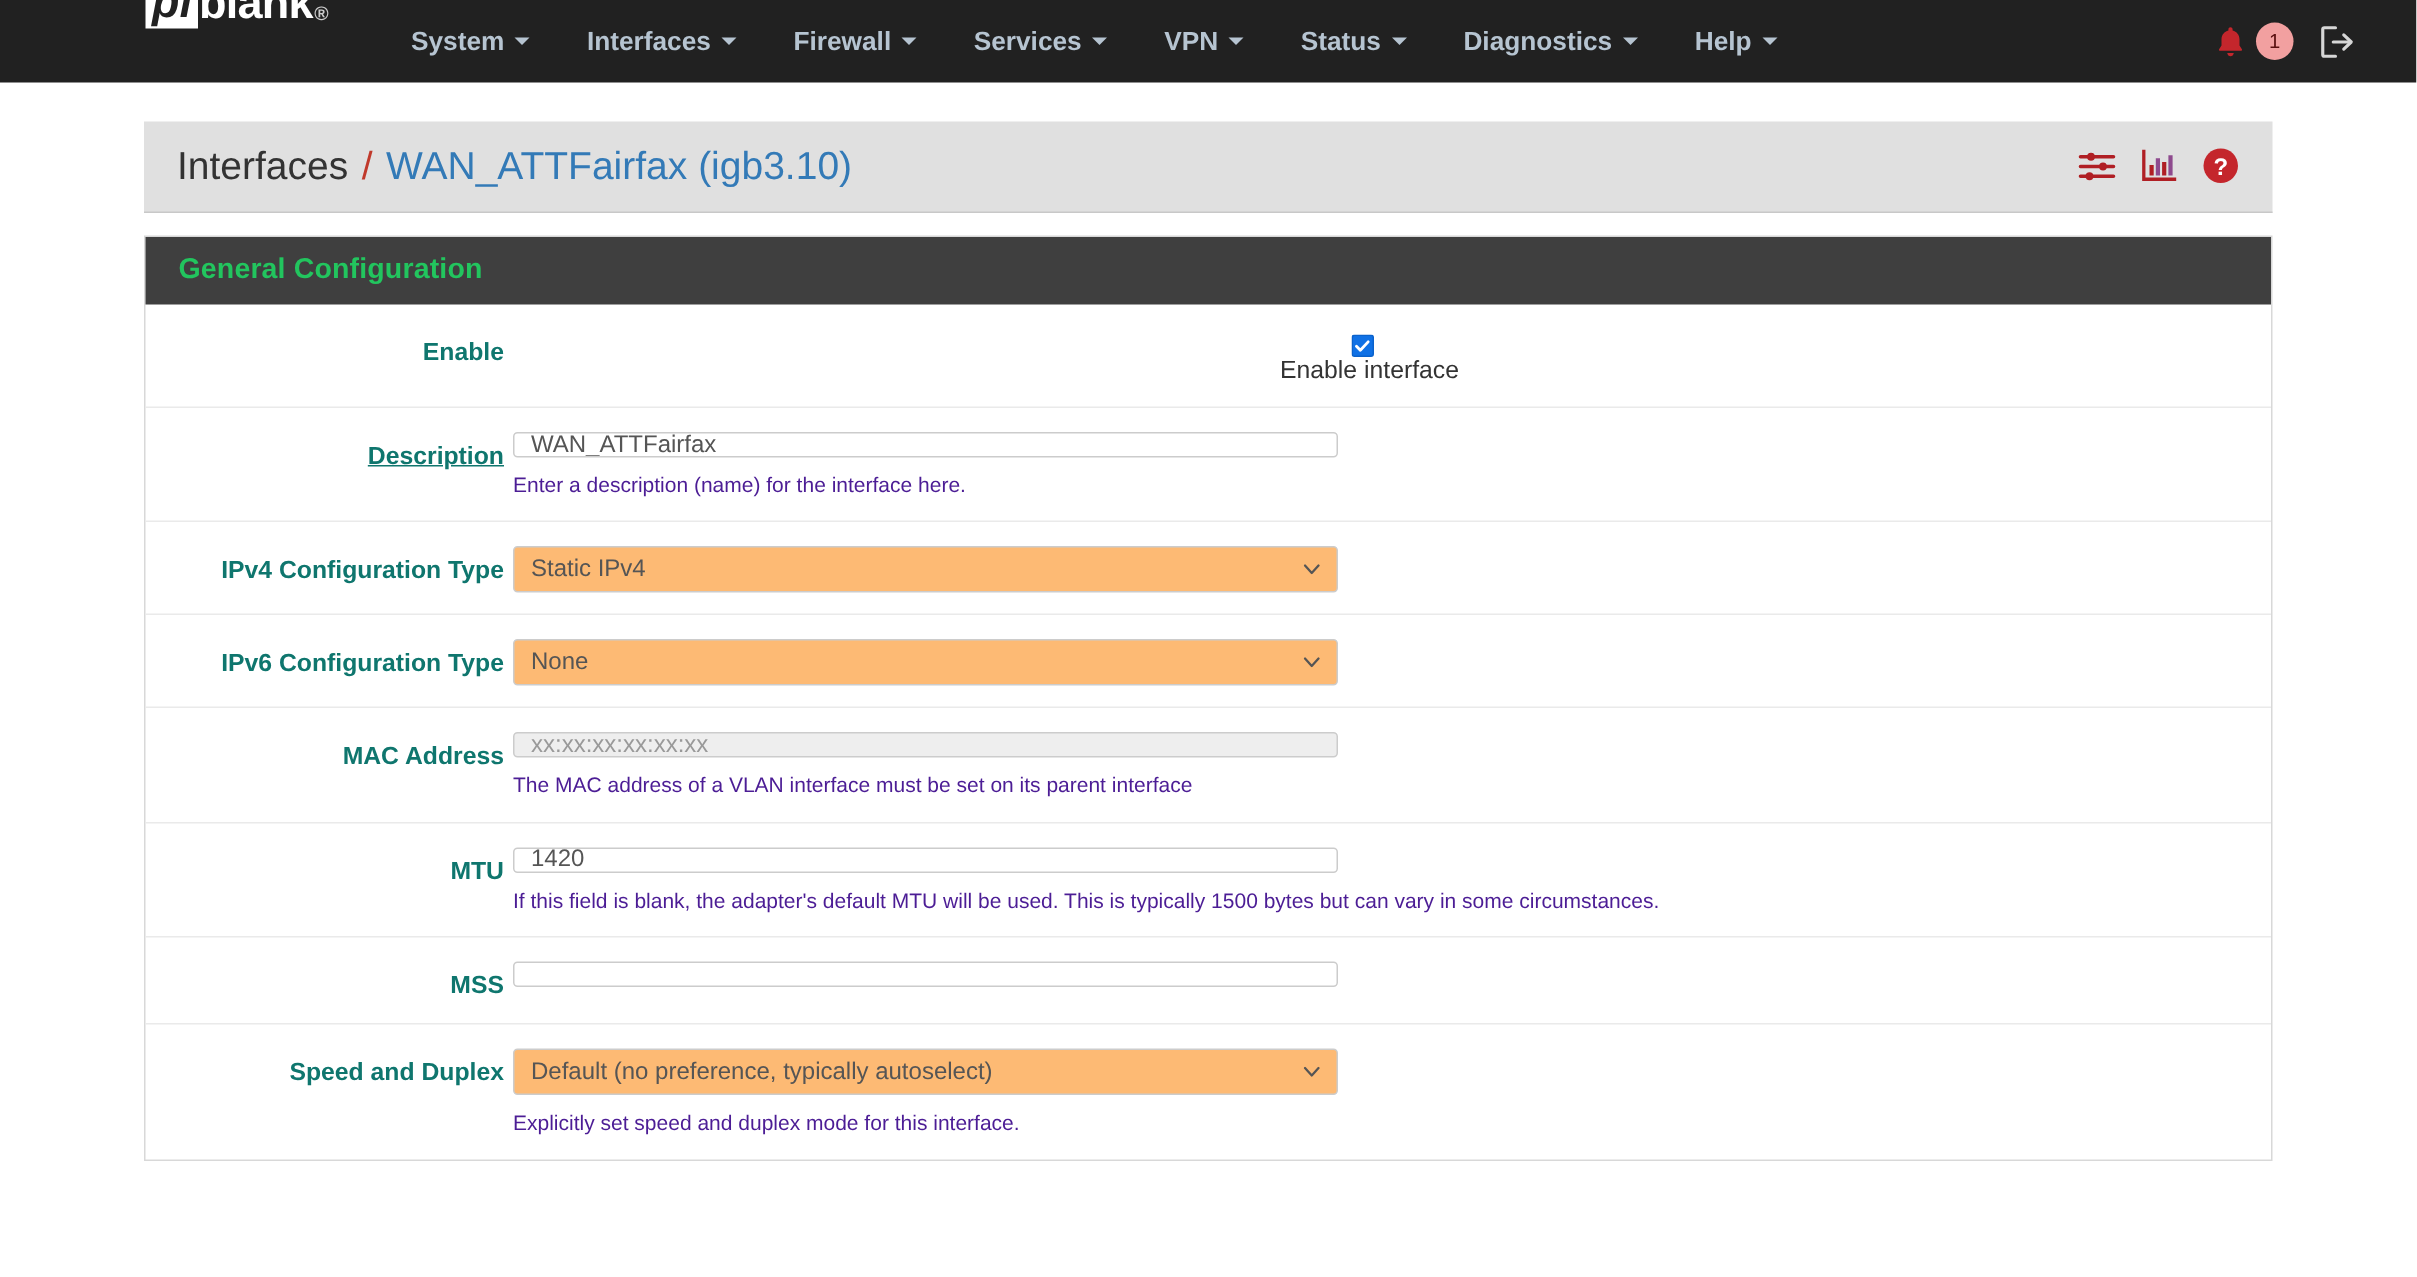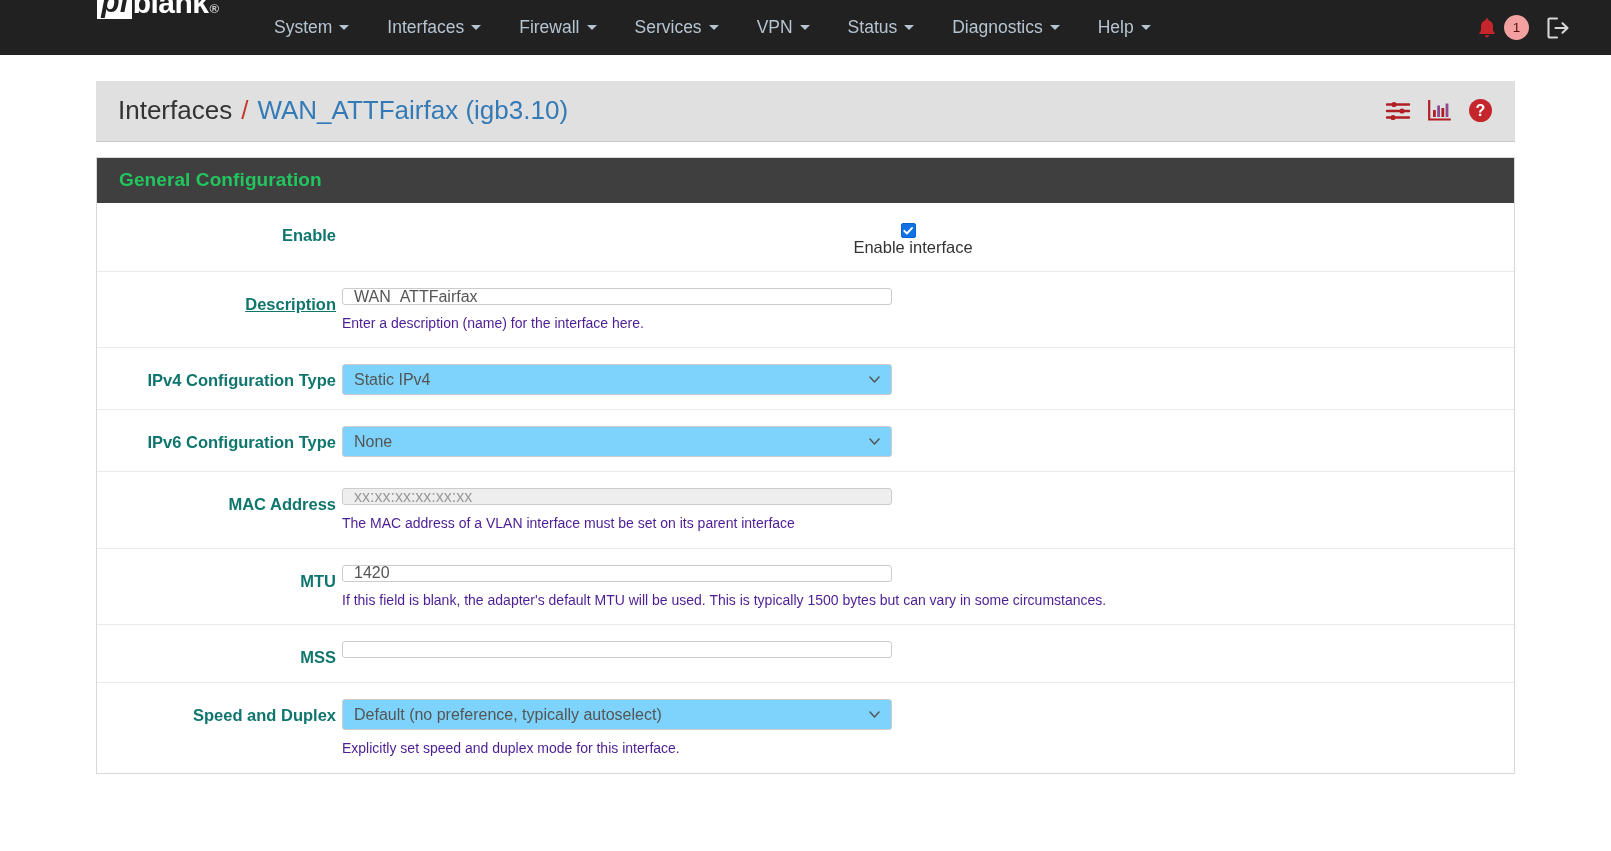--- a/index.html
+++ b/index.html
@@ -57,21 +57,21 @@
     padding-bottom: 4px;
   }
   .brand-sub {
     font-size: 10.5px;
     letter-spacing: 1.6px;
     color: #ffffff;
     font-weight: bold;
     margin-top: 3px;
   }
 
-  .nav-items { display: flex; align-items: flex-end; margin-left: 22px; }
+  .nav-items { display: flex; align-items: flex-end; margin-left: 22px; font-weight: bold; }
   .nav-item {
     color: #b6c4d1;
     font-size: 17.5px;
     padding: 10px 19px;
     display: flex;
     align-items: center;
     cursor: pointer;
     white-space: nowrap;
   }
   .caret {
@@ -200,21 +200,21 @@
   .select-wrap { position: relative; width: 550px; }
   .select-input {
     width: 550px;
     height: 31px;
     border: 1px solid #ccc;
     border-radius: 3px;
     padding: 4px 28px 4px 11px;
     font-size: 16px;
     font-family: "Liberation Sans", sans-serif;
     color: #555555;
-    background: #7dd3fc;
+    background: #fdba74;
     appearance: none;
     -webkit-appearance: none;
     outline: none;
     display: block;
     cursor: pointer;
   }
   .select-caret {
     position: absolute;
     right: 12px;
     top: 12px;

